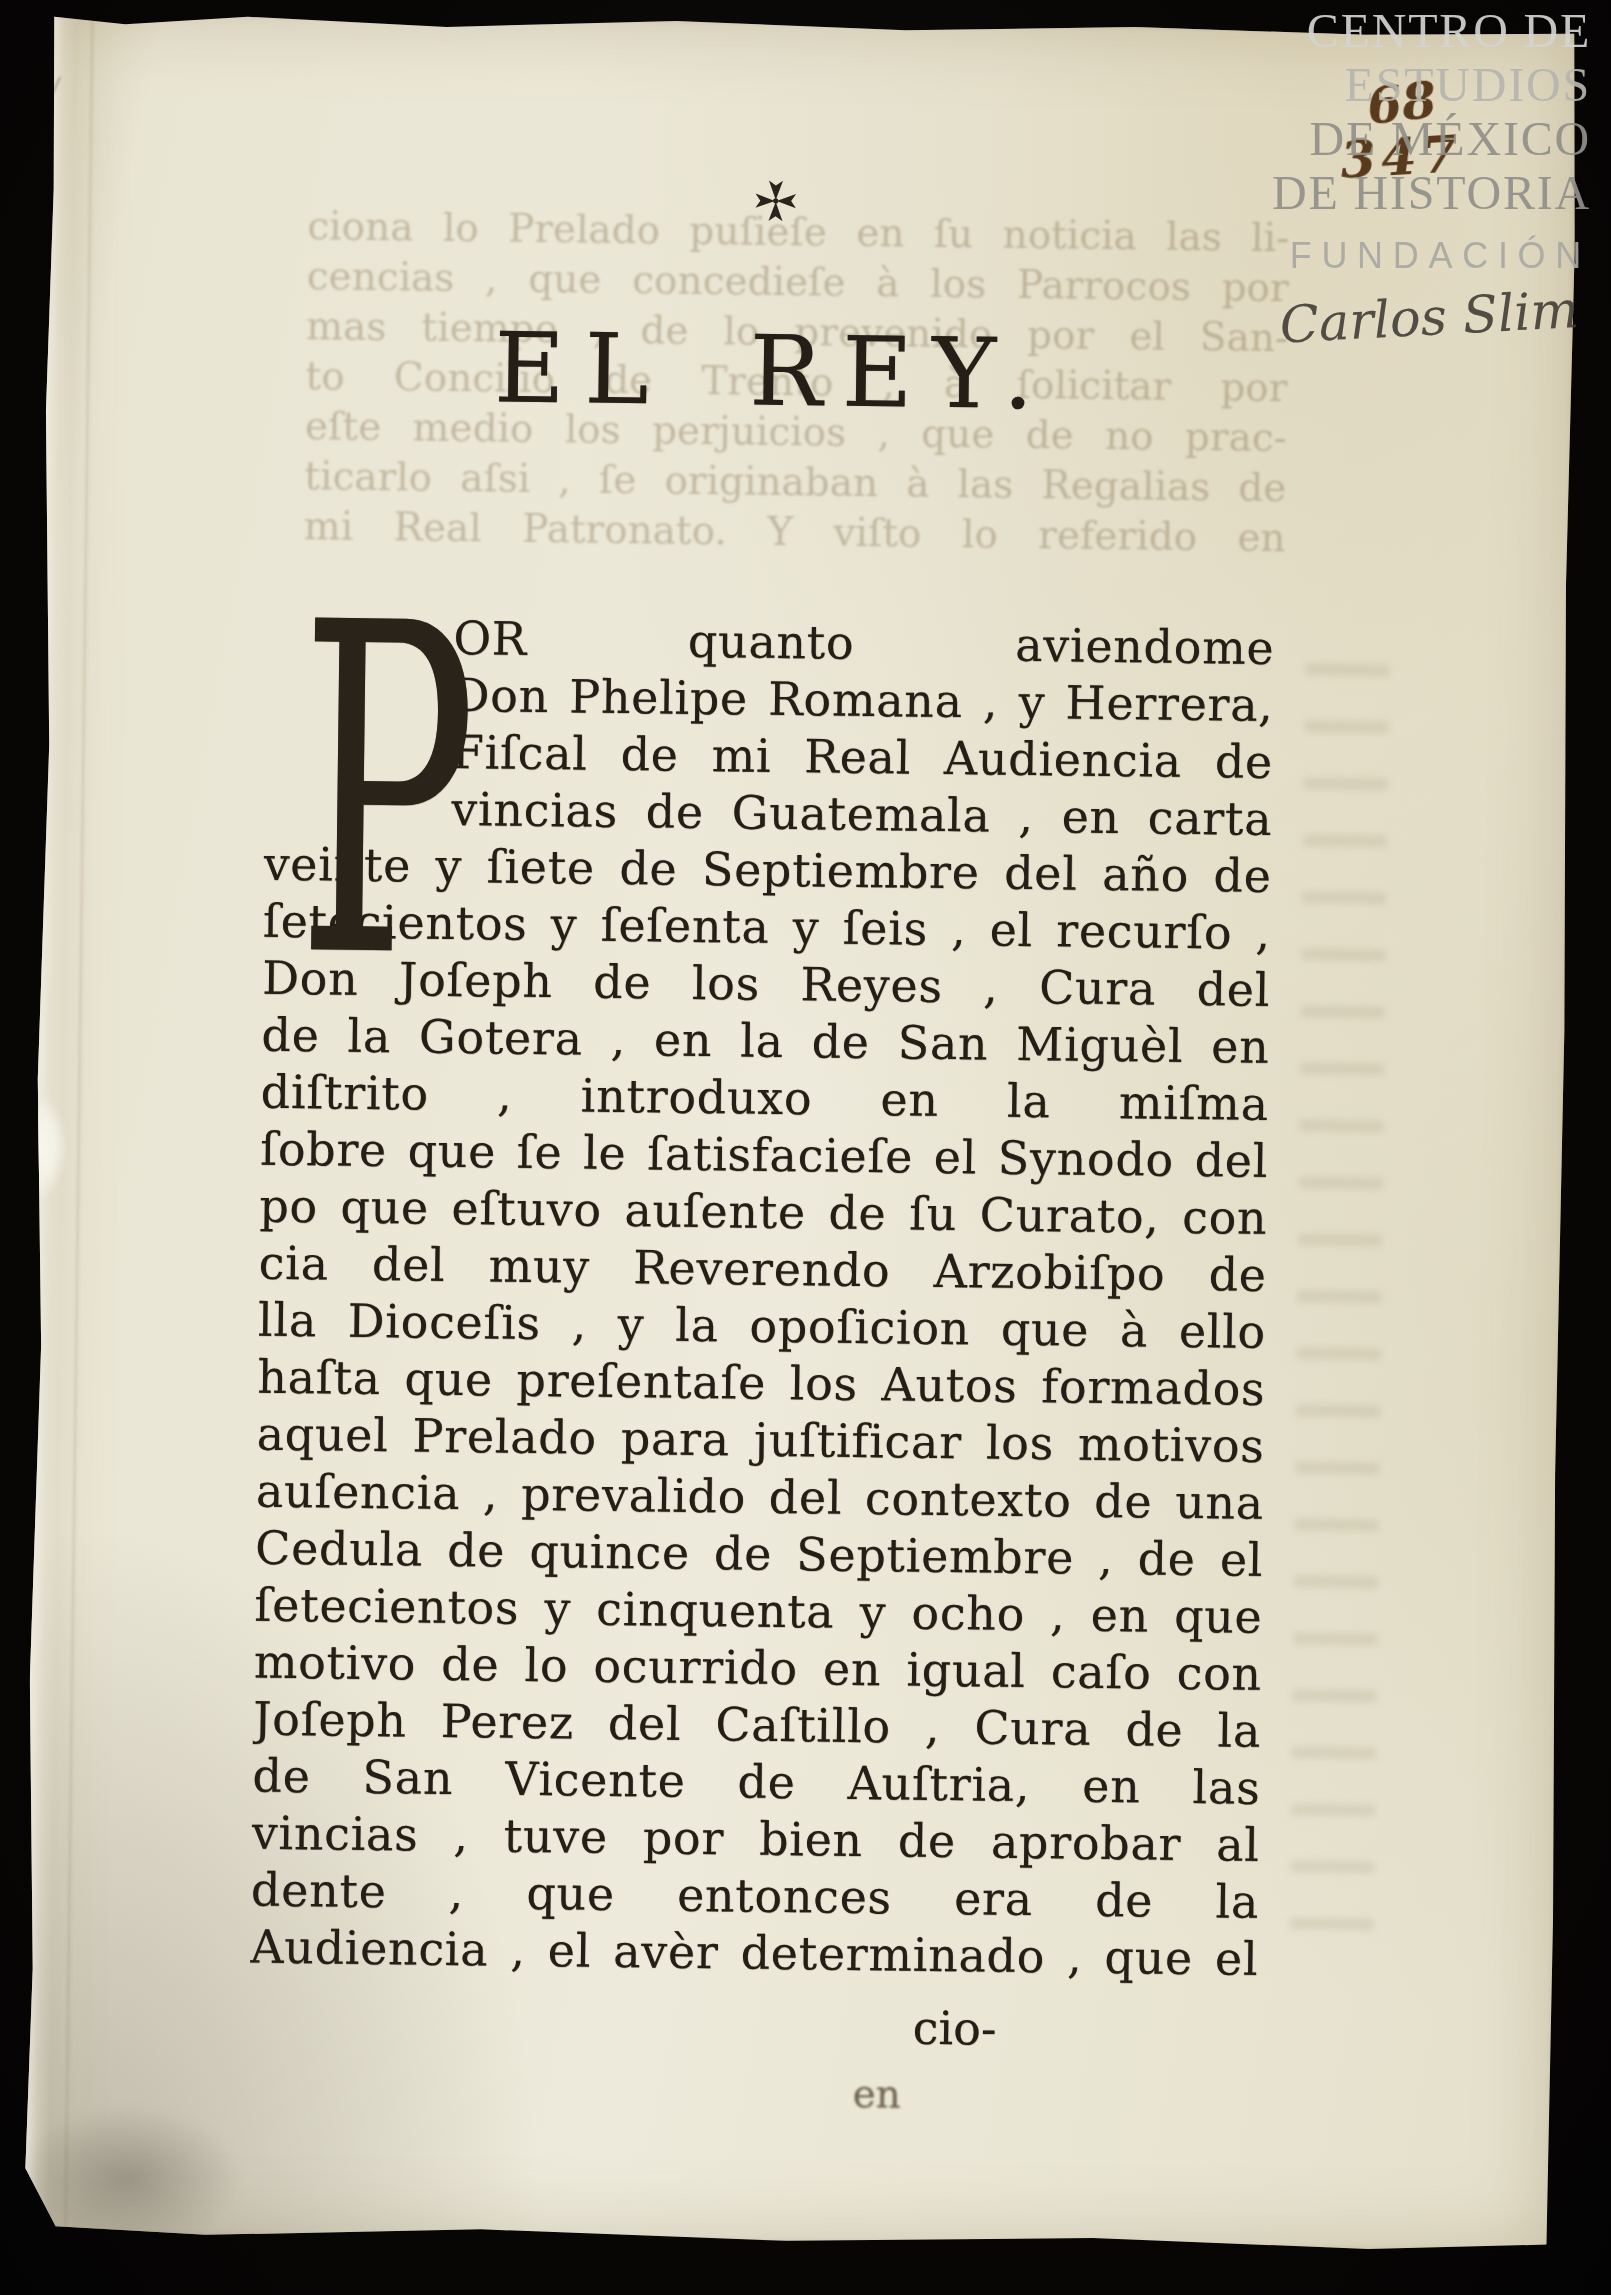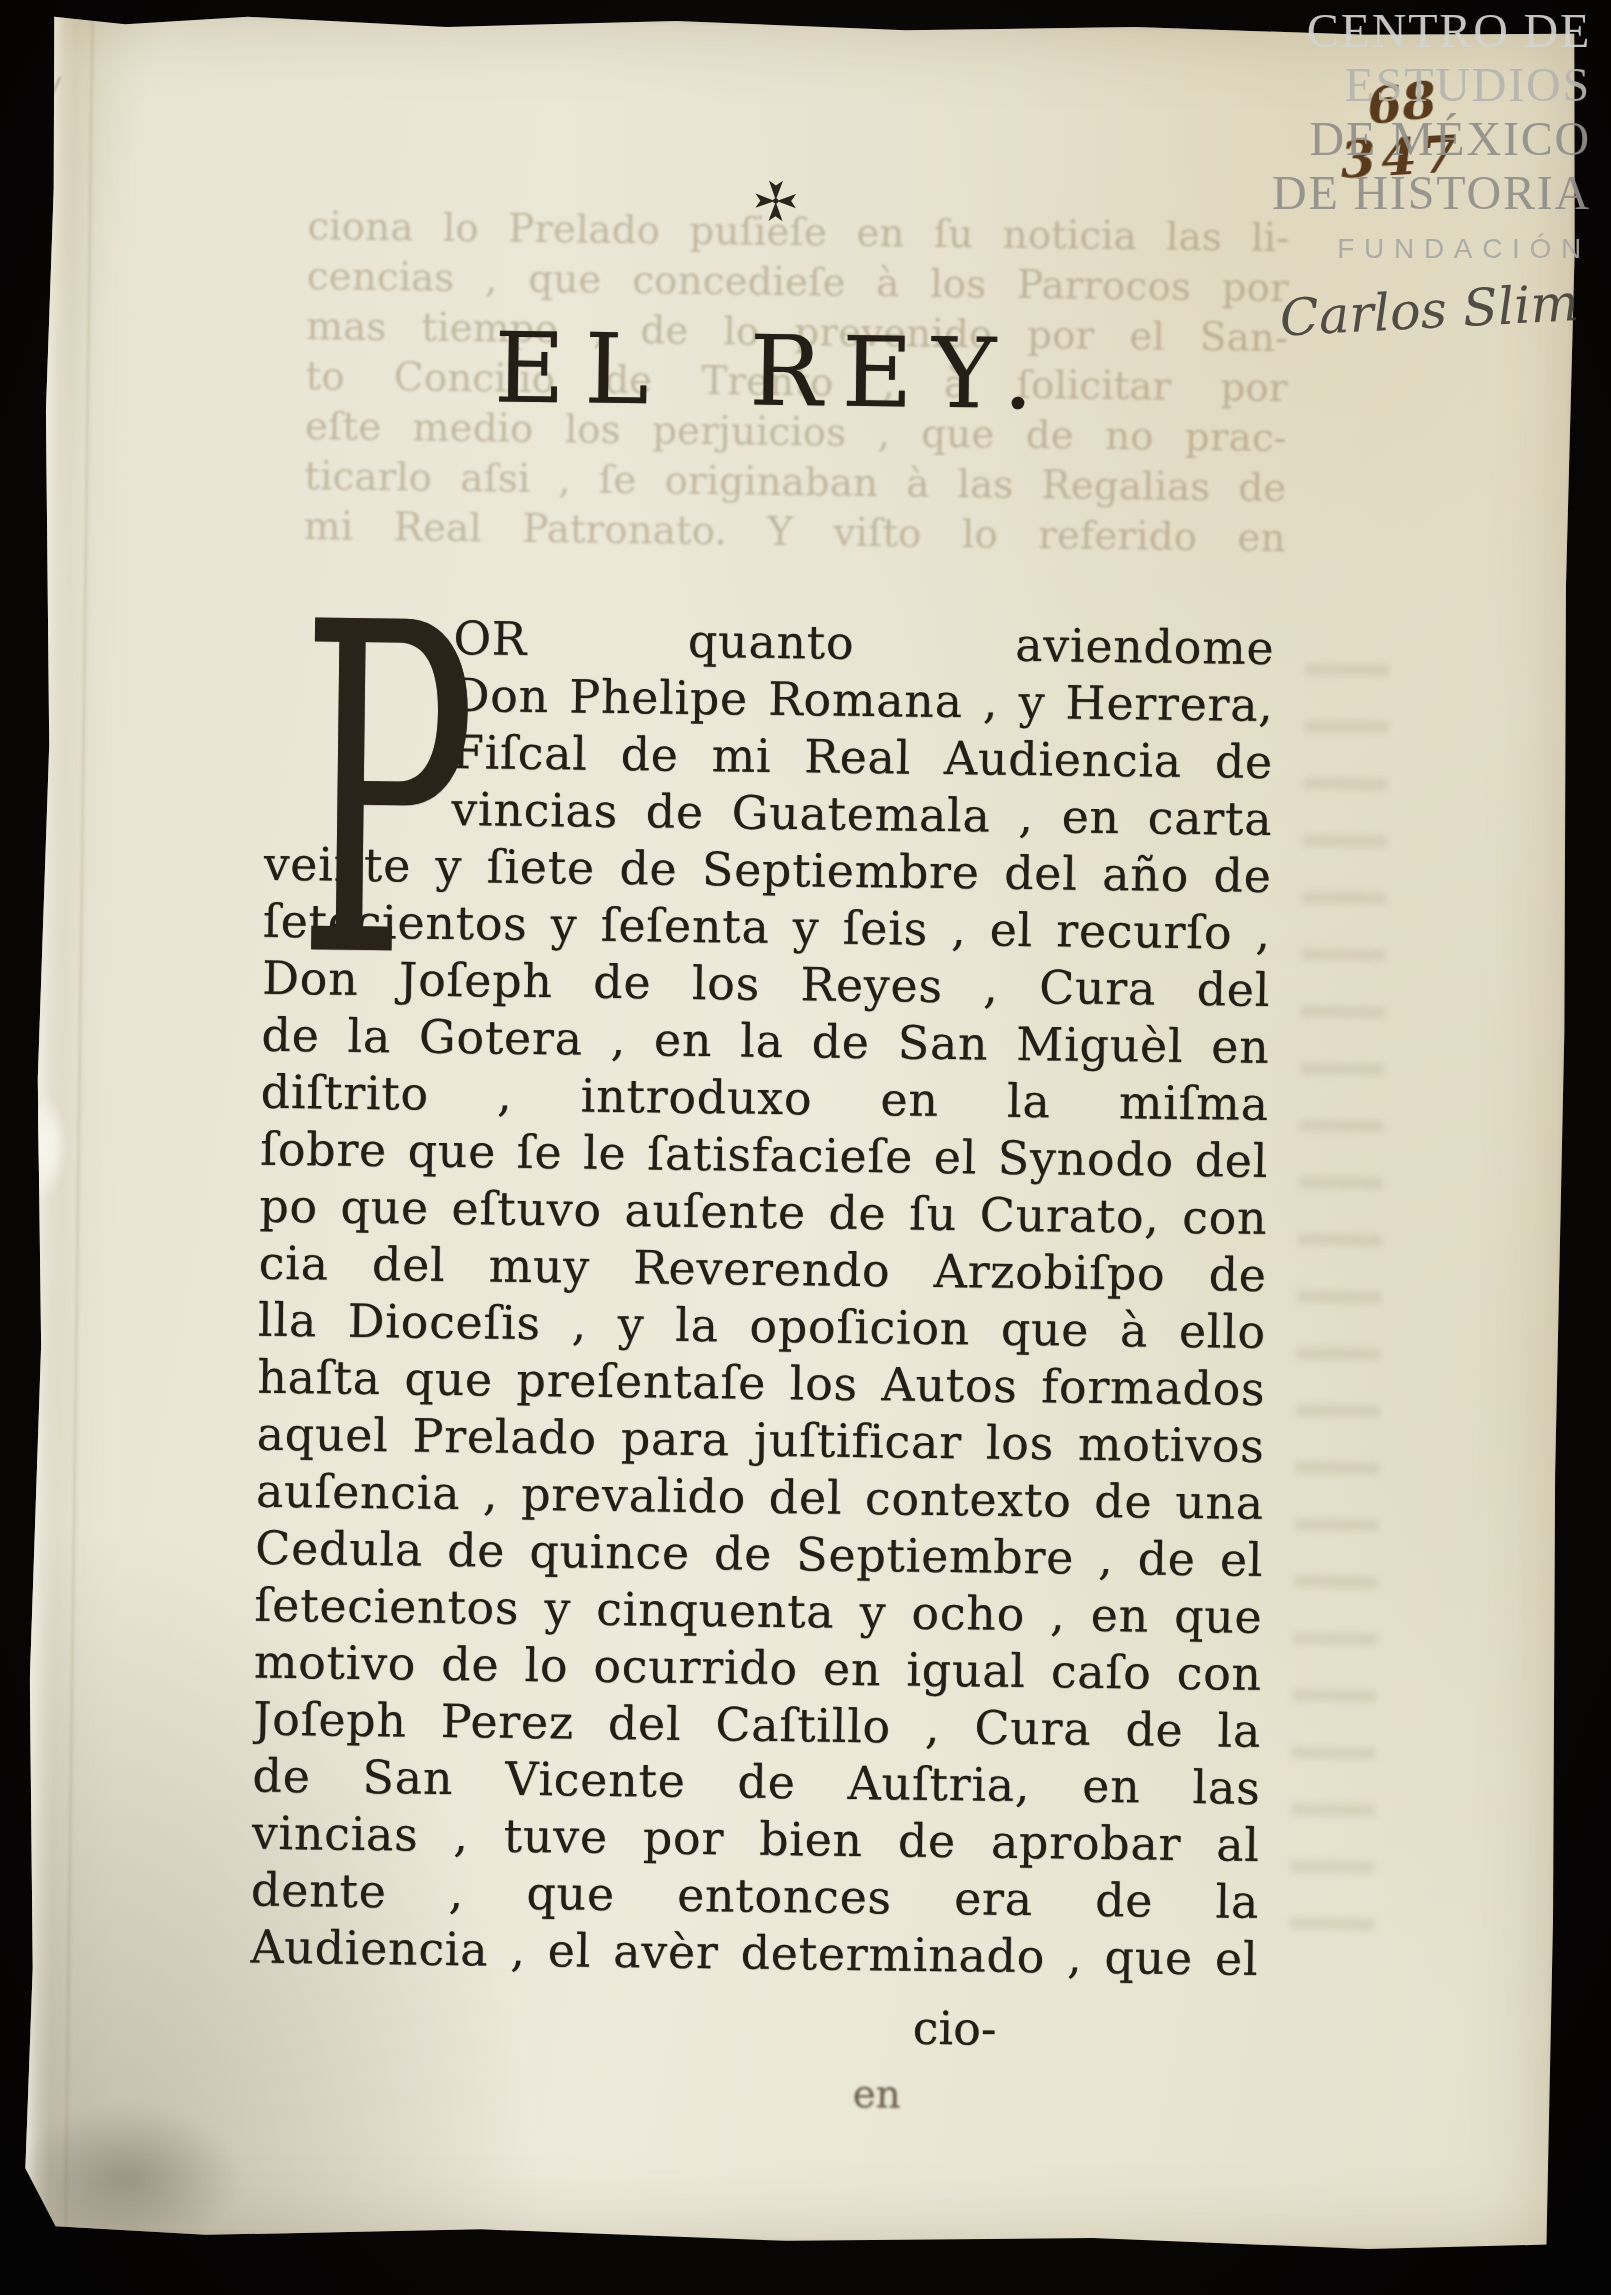--- a/index.html
+++ b/index.html
@@ -110,22 +110,22 @@
   
   .watermark{position:absolute;right:21px;top:3.5px;width:495px;text-align:right;z-index:6;opacity:.92;}
   .wm-line{
     font-family:"Liberation Serif", serif;font-size:48px;line-height:54px;letter-spacing:1.8px;
   }
   .wm-line:nth-of-type(1){color:#d4d4cf;}
   .wm-line:nth-of-type(2){color:#b6b5ae;}
   .wm-line:nth-of-type(3){color:#91908a;}
   .wm-line:nth-of-type(4){color:#91908a;}
   .foundation{
-    font-family:"Liberation Sans", sans-serif;font-size:28px;line-height:44px;
-    letter-spacing:9.7px;color:#a9a8a3;margin-top:7px;
+    font-family:"Liberation Sans", sans-serif;font-size:36px;line-height:44px;
+    letter-spacing:9.7px;color:#a9a8a3;margin-top:14px;
   }
   .signature{
     font-family:"DejaVu Serif", serif;font-style:italic;font-size:51px;line-height:57px;
     color:#45413a;transform:rotate(-3deg);transform-origin:right center;margin-top:3.5px;margin-right:12.4px;
   }
 </style>
 </head>
 <body>
 
 <div class="stage">

